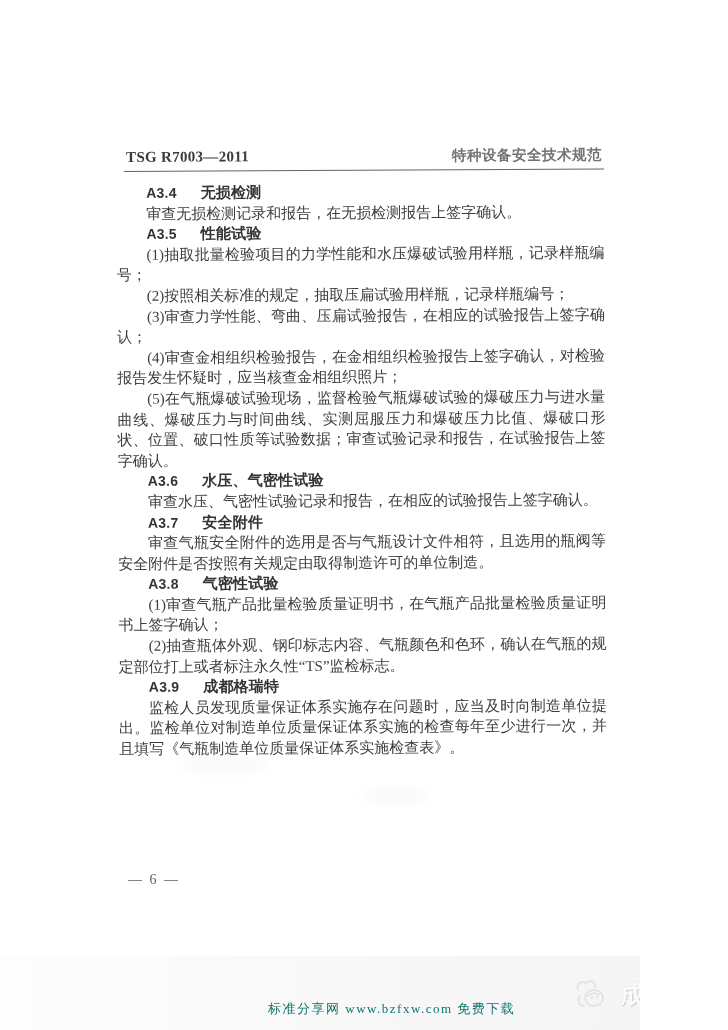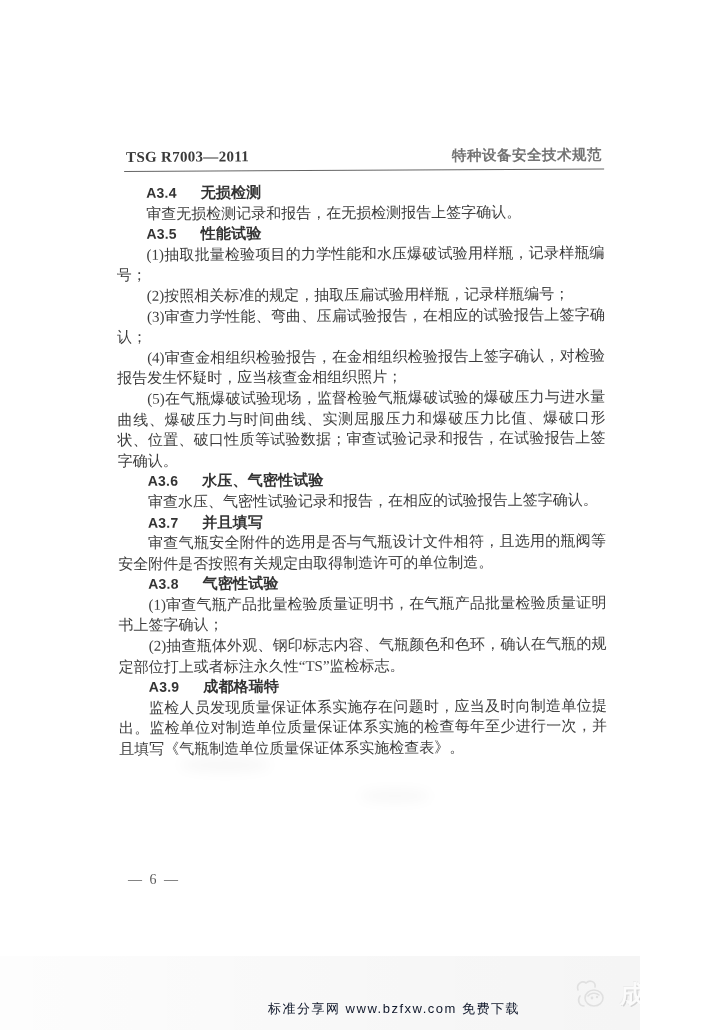--- a/index.html
+++ b/index.html
@@ -59,22 +59,22 @@
   .bottom-tint{
     position:absolute;left:0;top:956px;width:728px;height:74px;
     background:linear-gradient(to right, rgba(0,0,0,0.008), rgba(0,0,0,0.03) 55%, rgba(0,0,0,0.045));
   }
   .smudge{position:absolute;background:rgba(0,0,0,0.03);filter:blur(6px);border-radius:50%;}
   .smudge.s1{left:180px;top:758px;width:90px;height:14px;}
   .smudge.s2{left:360px;top:790px;width:70px;height:12px;}
   
   .wm-center{
     position:absolute;left:268px;top:1000px;
-    font-size:13px;color:#0f172a;letter-spacing:1.5px;
-    font-family:Liberation Sans, sans-serif;
+    font-size:13px;color:#0f766e;letter-spacing:1.5px;
+    font-family:Liberation Serif, serif;
     white-space:nowrap;
   }
   .wm-right{
     position:absolute;left:572px;top:976px;display:flex;align-items:center;gap:8px;
   }
   .wm-right .logo{width:40px;height:36px;opacity:.55;}
   .wm-right .txt{
     font-size:25px;font-weight:bold;letter-spacing:2px;white-space:nowrap;
     color:#fbfbfb;
     text-shadow:1.2px 1.2px 0 #d2d2d2, -0.6px -0.6px 0 #ececec;
@@ -104,21 +104,21 @@
       <p class="h"><span class="num">A3.4</span><span>无损检测</span></p>
       <p>审查无损检测记录和报告，在无损检测报告上签字确认。</p>
       <p class="h"><span class="num">A3.5</span><span>性能试验</span></p>
       <p>(1)抽取批量检验项目的力学性能和水压爆破试验用样瓶，记录样瓶编号；</p>
       <p>(2)按照相关标准的规定，抽取压扁试验用样瓶，记录样瓶编号；</p>
       <p>(3)审查力学性能、弯曲、压扁试验报告，在相应的试验报告上签字确认；</p>
       <p>(4)审查金相组织检验报告，在金相组织检验报告上签字确认，对检验报告发生怀疑时，应当核查金相组织照片；</p>
       <p>(5)在气瓶爆破试验现场，监督检验气瓶爆破试验的爆破压力与进水量曲线、爆破压力与时间曲线、实测屈服压力和爆破压力比值、爆破口形状、位置、破口性质等试验数据；审查试验记录和报告，在试验报告上签字确认。</p>
       <p class="h"><span class="num">A3.6</span><span>水压、气密性试验</span></p>
       <p>审查水压、气密性试验记录和报告，在相应的试验报告上签字确认。</p>
-      <p class="h"><span class="num">A3.7</span><span>并且填写</span></p>
+      <p class="h"><span class="num">A3.7</span><span>安全附件</span></p>
       <p>审查气瓶安全附件的选用是否与气瓶设计文件相符，且选用的瓶阀等安全附件是否按照有关规定由取得制造许可的单位制造。</p>
       <p class="h"><span class="num">A3.8</span><span>气密性试验</span></p>
       <p>(1)审查气瓶产品批量检验质量证明书，在气瓶产品批量检验质量证明书上签字确认；</p>
       <p>(2)抽查瓶体外观、钢印标志内容、气瓶颜色和色环，确认在气瓶的规定部位打上或者标注永久性“TS”监检标志。</p>
       <p class="h"><span class="num">A3.9</span><span>成都格瑞特</span></p>
       <p>监检人员发现质量保证体系实施存在问题时，应当及时向制造单位提出。监检单位对制造单位质量保证体系实施的检查每年至少进行一次，并且填写《气瓶制造单位质量保证体系实施检查表》。</p>
     </div>
   </div>
 
   <div class="pageno">— 6 —</div>

